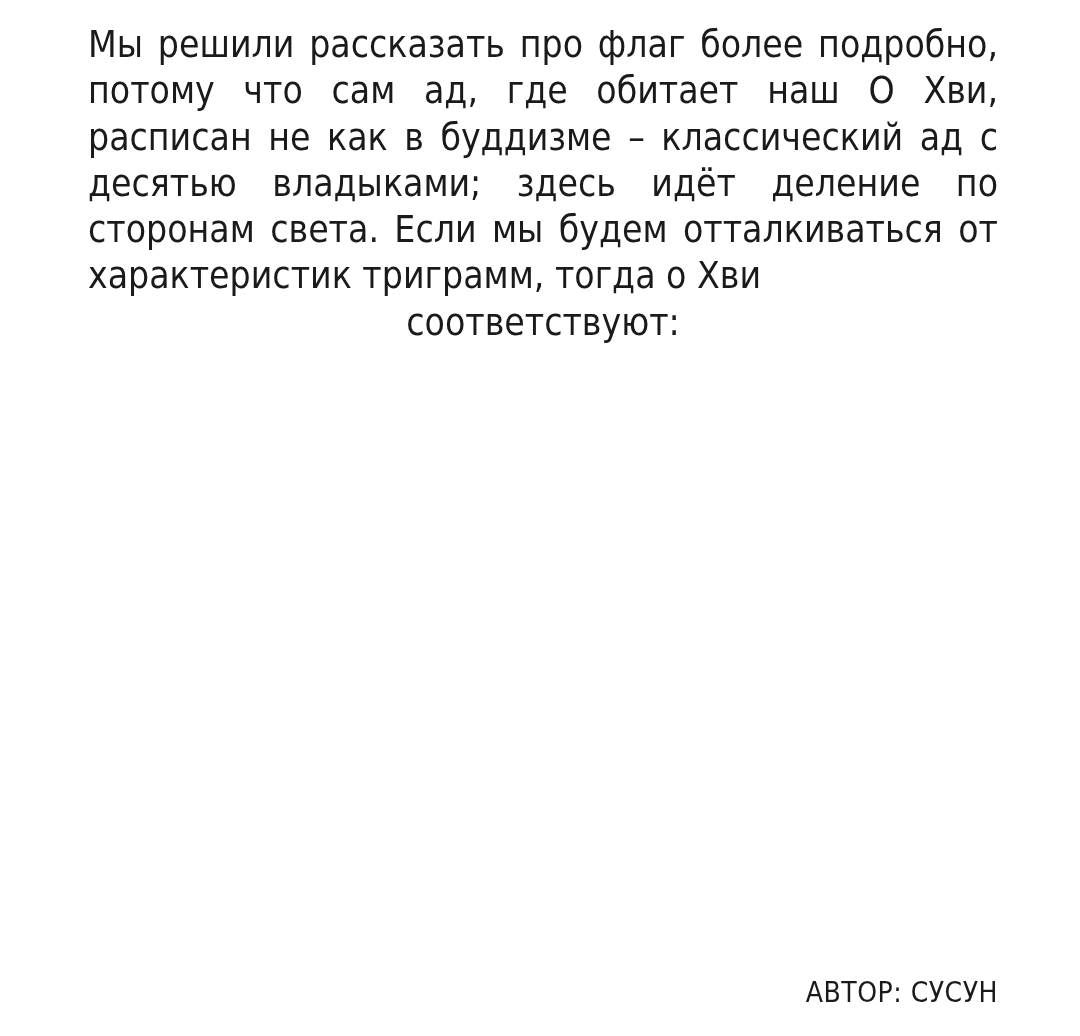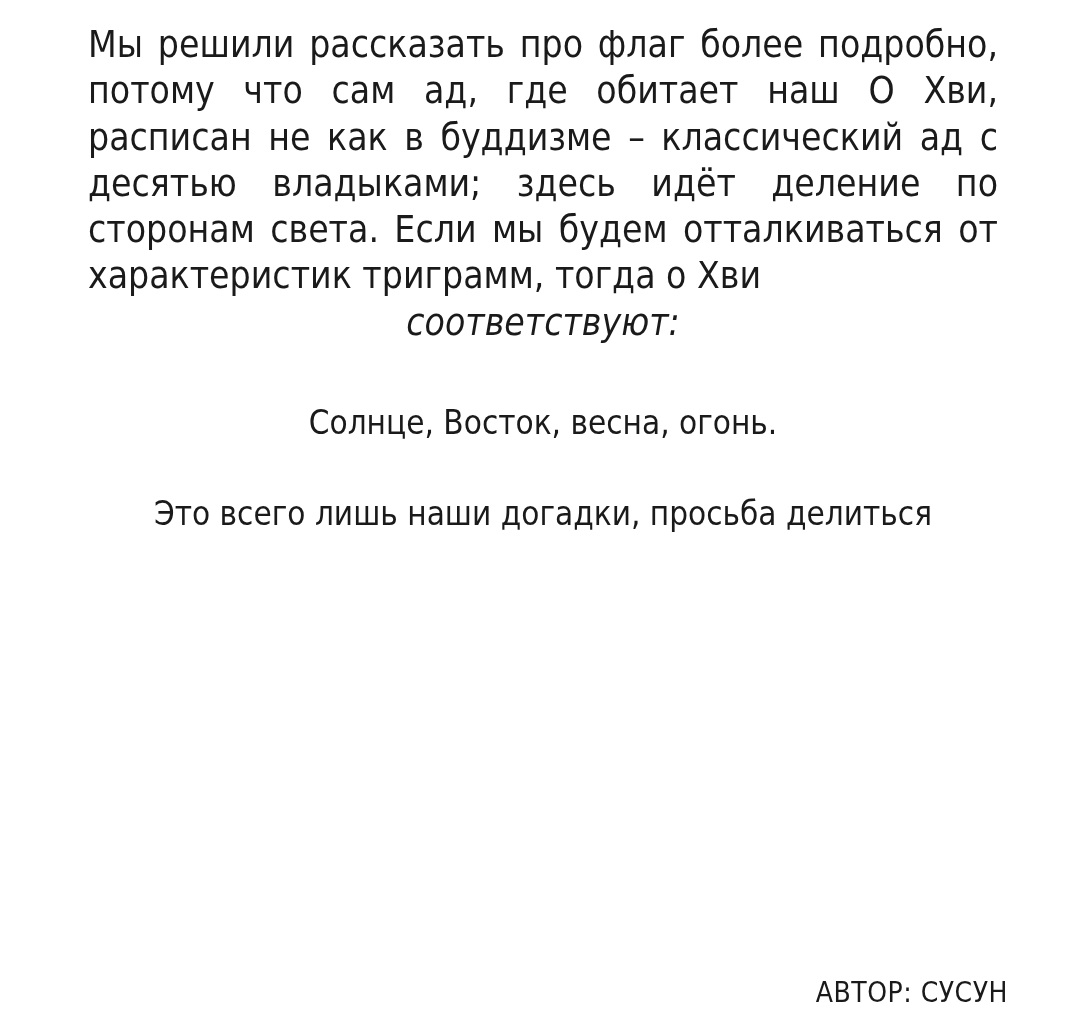--- a/index.html
+++ b/index.html
@@ -31,34 +31,33 @@
     font-size: 37px;
     line-height: 1.25;
     text-align: justify;
     text-justify: inter-word;
     letter-spacing: 0px;
     margin: 0;
   }
   .para-justified .last-line {
     display: block;
     text-align: center;
-    font-style: italic;
   }
   .para-center {
     font-size: 33px;
     line-height: 1.3;
     text-align: center;
     margin: 0;
   }
   .spacer-lg { height: 56px; }
   .spacer-md { height: 48px; }
 
   .credits {
     position: absolute;
-    right: 72px;
+    right: 82px;
     bottom: 22px;
     text-align: right;
     font-size: 28px;
     line-height: 1.45;
     letter-spacing: 0.5px;
   }
   .credits div {
     white-space: nowrap;
   }
 </style>
@@ -69,26 +68,25 @@
 
   <div class="body-block">
 
     <p class="para-justified">
       <span>Мы решили рассказать про флаг более подробно, потому что сам ад, где обитает наш О Хви, расписан не как в буддизме – классический ад с десятью владыками; здесь идёт деление по сторонам света. Если мы будем отталкиваться от характеристик триграмм, тогда о Хви</span>
       <span class="last-line">соответствуют:</span>
     </p>
 
     <div class="spacer-lg"></div>
 
-    <p class="para-center">Солнце, Восток, весна, огонь.</p>
 
     <div class="spacer-md"></div>
 
     <p class="para-center">
-      <span>Это всего лишь наши догадки, просьба делиться</span><br>
+      <br>
     </p>
 
   </div>
 
   <div class="credits">
     <div>АВТОР: СУСУН</div>
   </div>
 
 </div>
 

